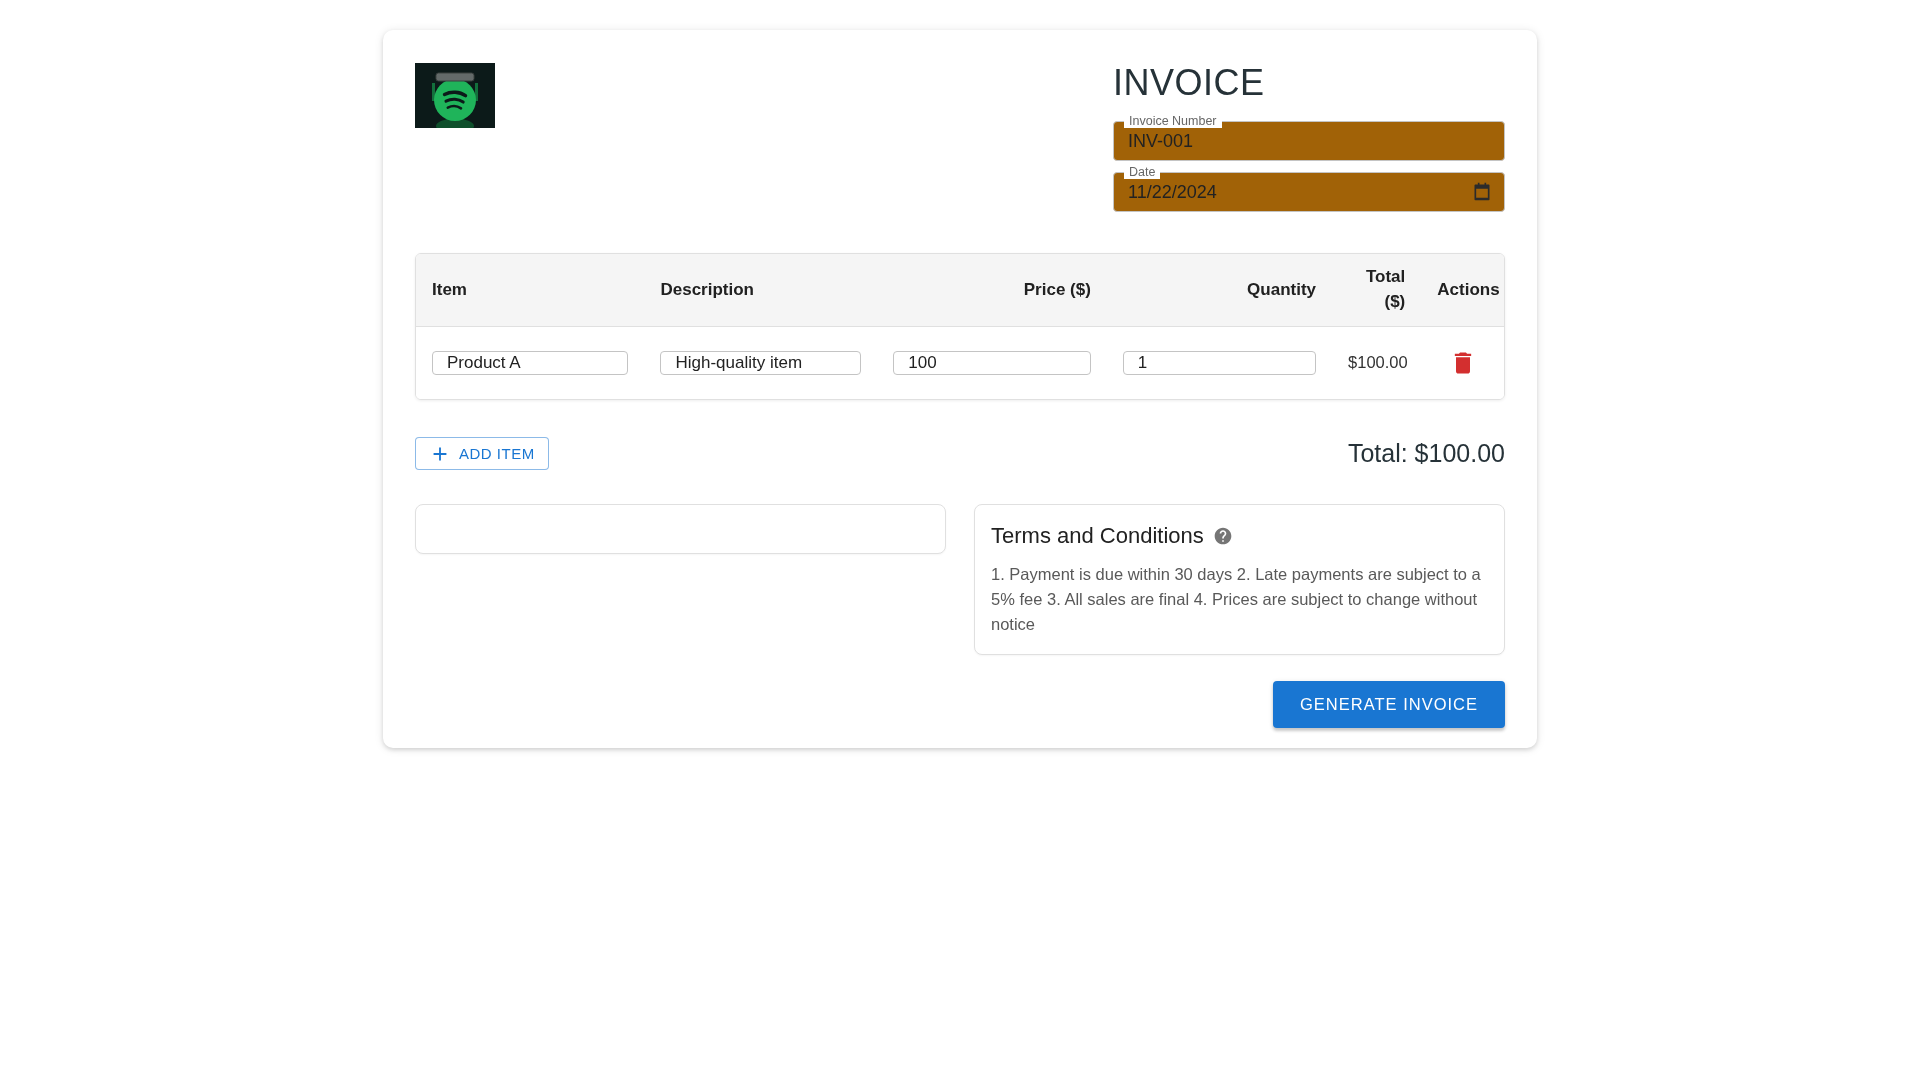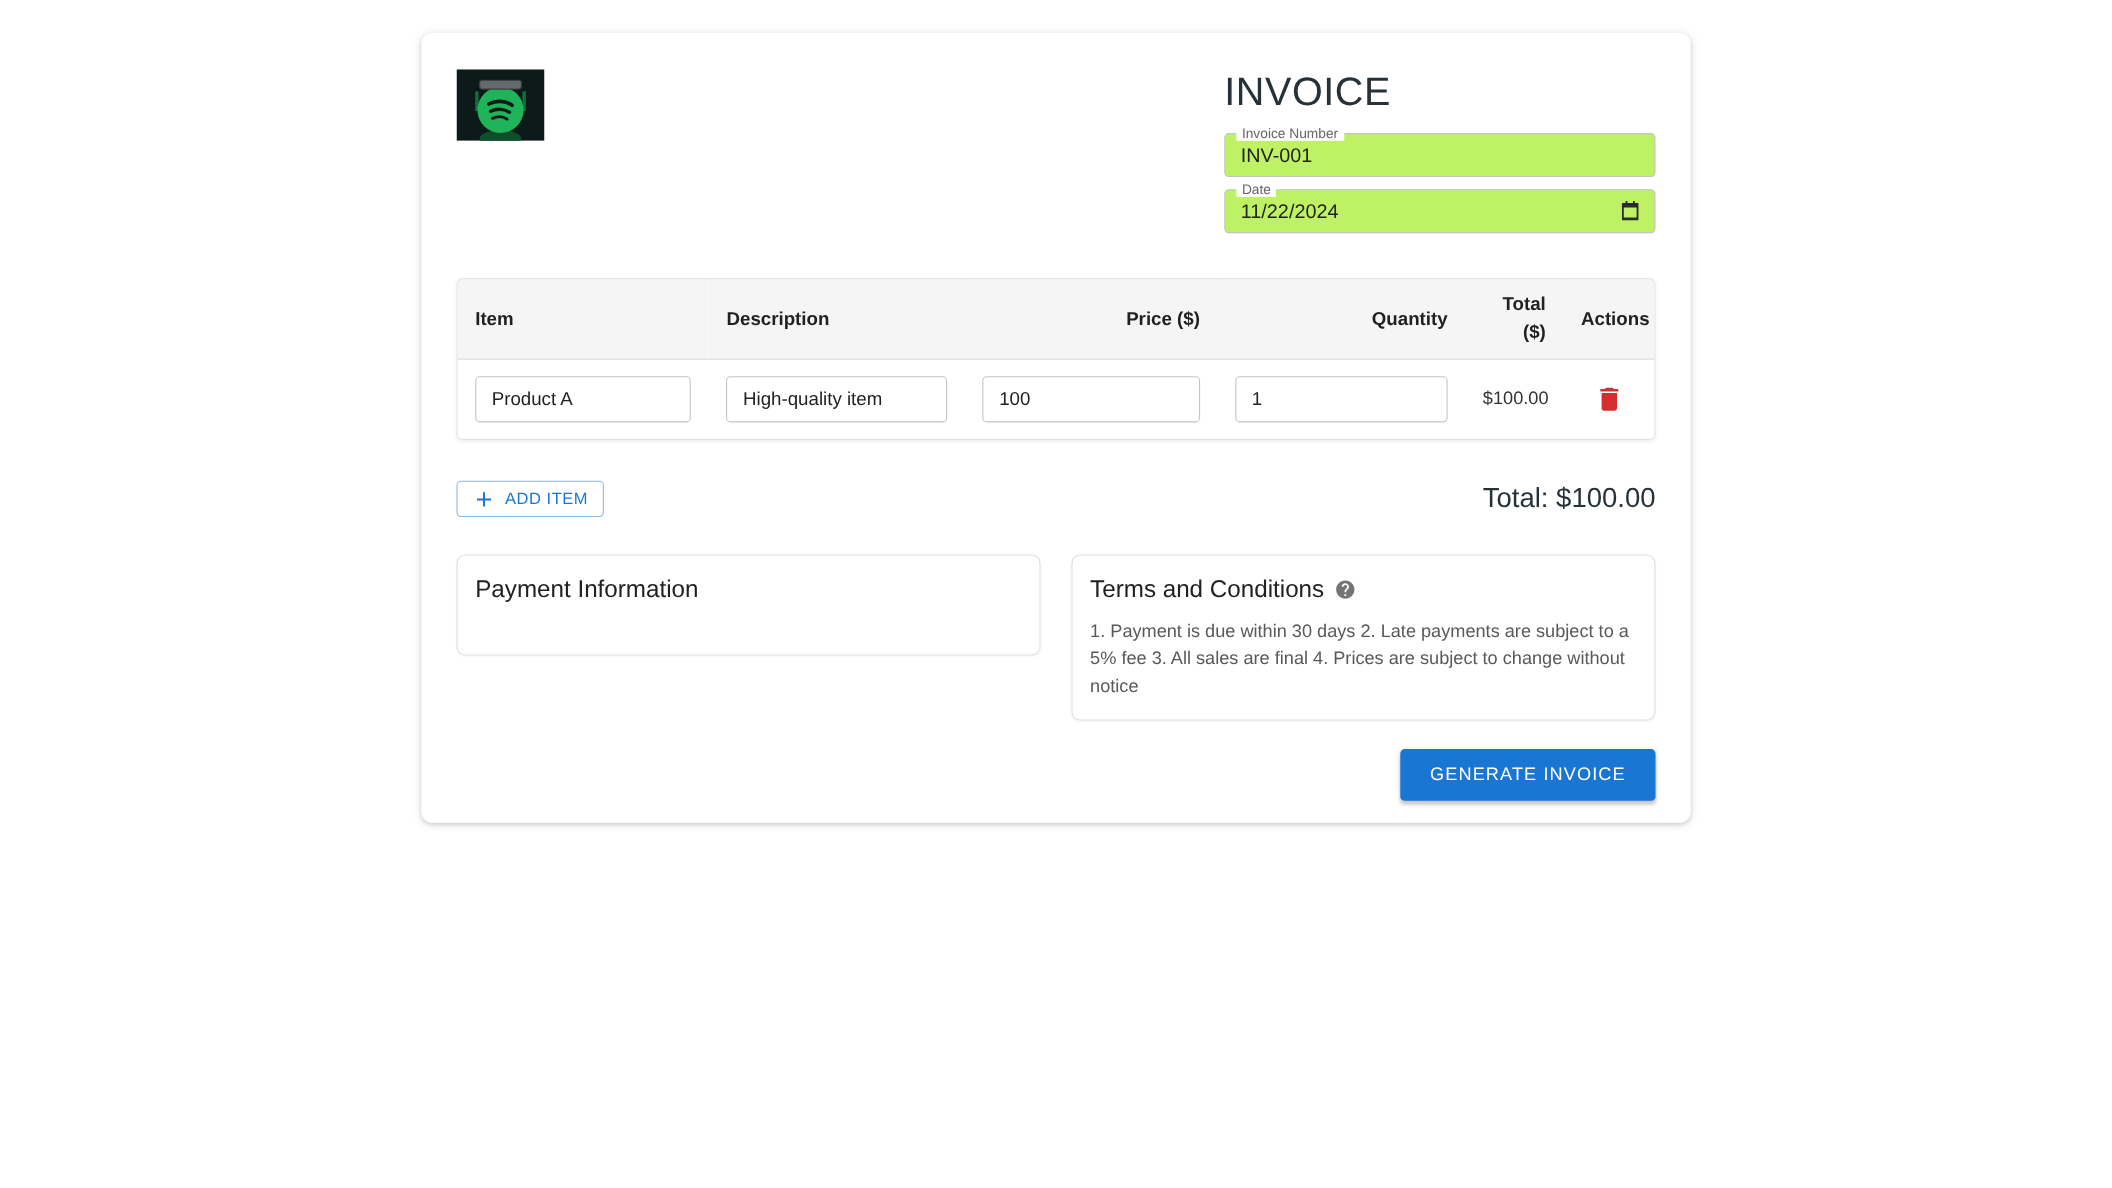--- a/index.html
+++ b/index.html
@@ -14,21 +14,21 @@
     padding: 33px 32px 19px 32px;
     min-height: 718px;
   }
 
   
   .header-row { display: flex; justify-content: space-between; align-items: flex-start; }
   .logo-box { width: 80px; height: 65px; display: block; }
   .header-right { width: 392px; display: flex; flex-direction: column; }
   .invoice-title { font-size: 36px; font-weight: 400; color: #263238; letter-spacing: 0.5px; line-height: 1; margin: 2px 0 20px 0; }
 
-  .mui-field { position: relative; border: 1px solid #c4c4c4; border-radius: 4px; height: 40px; background: #bef264; }
+  .mui-field { position: relative; border: 1px solid #c4c4c4; border-radius: 4px; height: 40px; background: #a16207; }
   .mui-field + .mui-field { margin-top: 11px; }
   .mui-field .float-label {
     position: absolute; top: -8px; left: 10px; background: #fff; padding: 0 5px;
     font-size: 12.5px; color: #666; line-height: 14px;
   }
   .mui-field input {
     width: 100%; height: 100%; border: none; outline: none; background: transparent;
     padding: 0 40px 0 14px; font-size: 18px; color: #222; font-family: "Liberation Sans", sans-serif;
   }
   .mui-field input.no-icon { padding-right: 14px; }
@@ -45,21 +45,21 @@
     font-size: 17px; font-weight: 700; color: #212121; padding: 0 16px; vertical-align: middle;
   }
   .items-table thead tr { border-bottom: 1px solid #e0e0e0; }
   .items-table tbody tr { background: #fff; height: 73px; }
   .items-table tbody td { padding: 0 16px; vertical-align: middle; }
   .col-item { width: 21%; } .col-desc { width: 21.4%; } .col-price { width: 21.1%; }
   .col-qty { width: 20.7%; } .col-total { width: 8.2%; } .col-actions { width: 7.6%; }
   .al { text-align: left; } .ar { text-align: right; } .ac { text-align: center; }
   .th-total-span { display: inline-block; max-width: 52px; line-height: 1.45; }
   .cell-input {
-    width: 100%; height: 42px; border: 1px solid #c4c4c4; border-radius: 4px;
+    width: 100%; height: 24px; border: 1px solid #c4c4c4; border-radius: 4px;
     padding: 0 14px; font-size: 17px; color: #222; outline: none; background: #fff;
     font-family: "Liberation Sans", sans-serif;
   }
   .row-total { font-size: 16.5px; color: #333; }
   .trash-btn { background: none; border: none; cursor: pointer; padding: 6px; line-height: 0; border-radius: 50%; }
 
   
   .add-total-row { margin-top: 37px; display: flex; justify-content: space-between; align-items: center; }
   .add-item-btn {
     display: inline-flex; align-items: center; gap: 8px; height: 33px; padding: 0 13px;
@@ -178,21 +178,20 @@
       <svg width="22" height="22" viewBox="0 0 24 24">
         <path fill="#1976d2" d="M19 13h-6v6h-2v-6H5v-2h6V5h2v6h6v2z"></path>
       </svg>
       <span>ADD ITEM</span>
     </button>
     <div class="grand-total">Total: $100.00</div>
   </div>
 
   <div class="info-row">
     <div class="info-card payment-card">
-      <div class="section-title">Payment Information</div>
     </div>
 
     <div class="info-card terms-card">
       <div class="terms-title-row">
         <div class="section-title">Terms and Conditions</div>
         <svg class="help-icon" viewBox="0 0 24 24">
           <path fill="#757575" d="M12 2C6.48 2 2 6.48 2 12s4.48 10 10 10 10-4.48 10-10S17.52 2 12 2zm1 17h-2v-2h2v2zm2.07-7.75l-.9.92C13.45 12.9 13 13.5 13 15h-2v-.5c0-1.1.45-2.1 1.17-2.83l1.24-1.26c.37-.36.59-.86.59-1.41 0-1.1-.9-2-2-2s-2 .9-2 2H8c0-2.21 1.79-4 4-4s4 1.79 4 4c0 .88-.36 1.68-.93 2.25z"></path>
         </svg>
       </div>
       <div class="terms-body">1. Payment is due within 30 days 2. Late payments are subject to a 5% fee 3. All sales are final 4. Prices are subject to change without notice</div>

